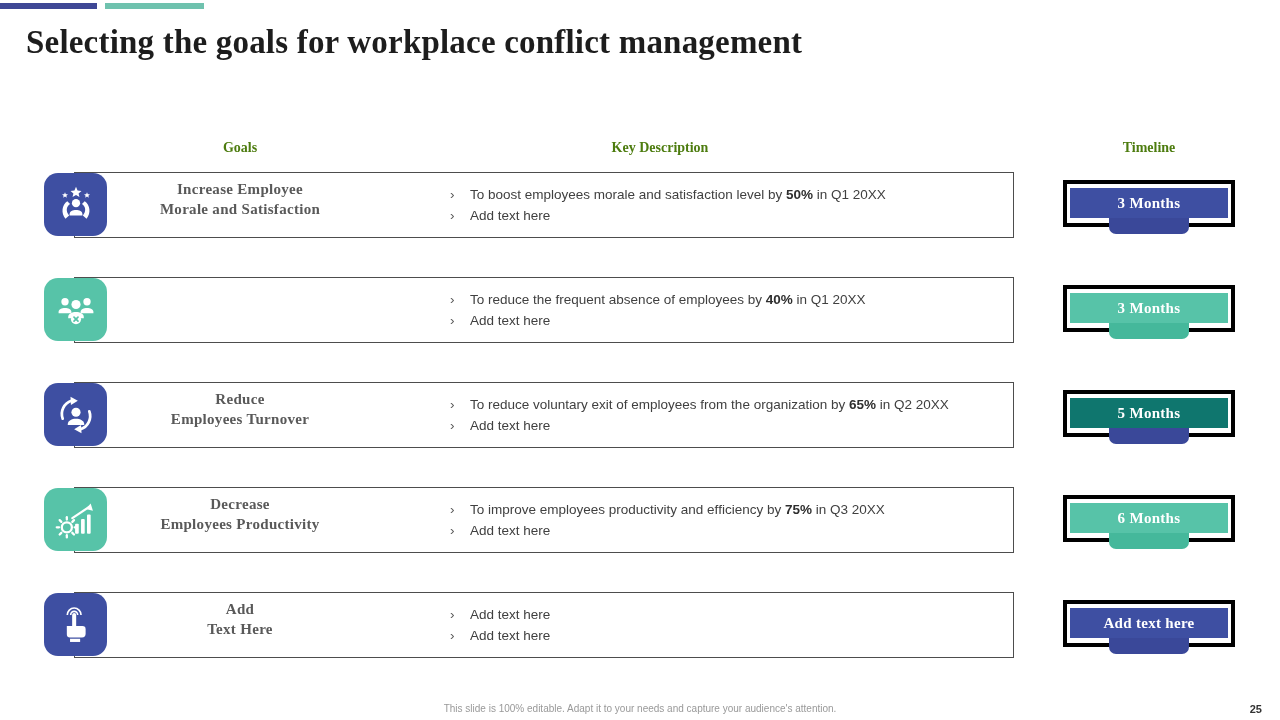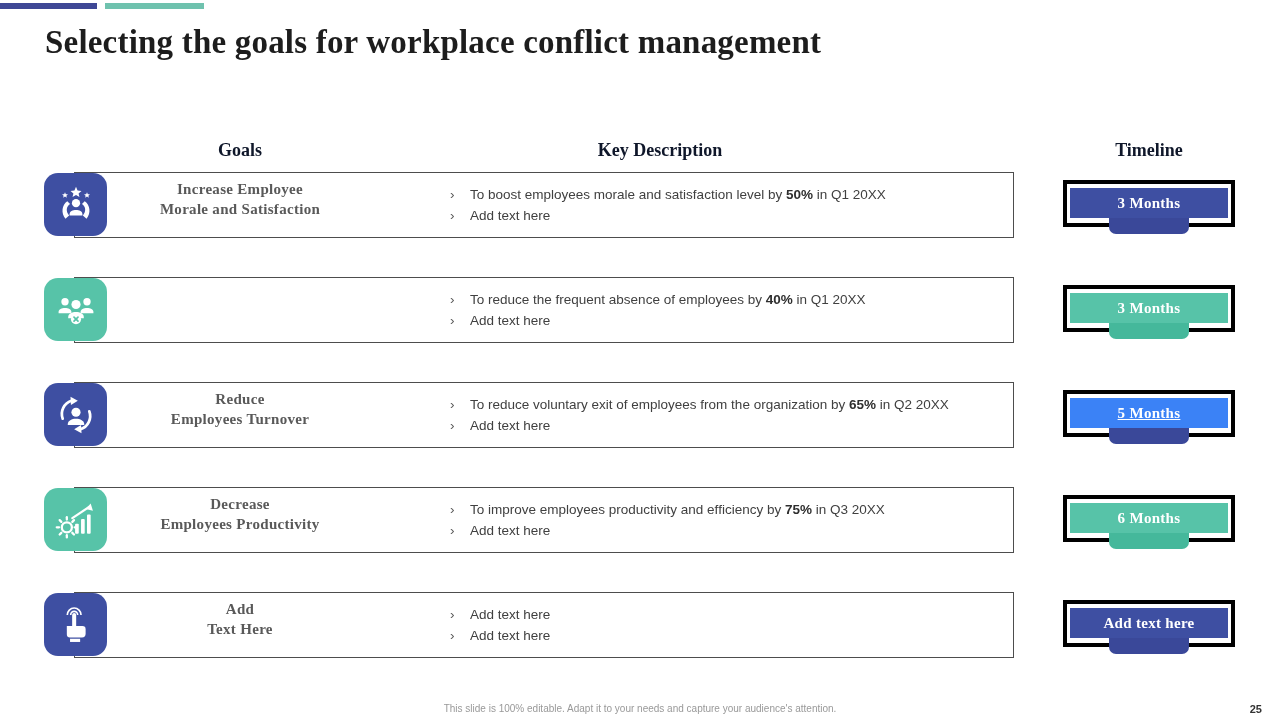--- a/index.html
+++ b/index.html
@@ -5,26 +5,26 @@
   html,body{margin:0;padding:0;background:#fff;}
   .slide{position:relative;width:1280px;height:720px;background:#ffffff;overflow:hidden;
          font-family:"Liberation Sans",sans-serif;}
   
   .bar{position:absolute;top:3px;height:6px;}
   .bar.b1{left:0;width:97px;}
   .bar.b2{left:105px;width:99px;}
   
   .title{position:absolute;left:26px;top:24px;width:1100px;
          font-family:"Liberation Serif",serif;font-size:33px;font-weight:600;
-         color:#1d1d1d;letter-spacing:.2px;margin-left:19px;}
+         color:#1d1d1d;letter-spacing:.2px;}
   .subtitle{position:absolute;left:26px;top:75px;width:1228px;
             font-size:11.5px;line-height:1.3;color:#595959;}
   
   .colhead{position:absolute;top:140px;transform:translateX(-50%);
-           font-family:"Liberation Serif",serif;font-weight:bold;font-size:18px;color:#0f172a;}
+           font-family:"Liberation Serif",serif;font-weight:bold;font-size:14px;color:#4d7c0f;}
   
   .row{position:absolute;left:0;width:1280px;height:66px;}
   .row-box{position:absolute;left:74px;top:0;width:940px;height:66px;
            border:1px solid #4d4d4d;background:transparent;box-sizing:border-box;}
   .row-icon{position:absolute;left:44px;top:1px;width:63px;height:63px;border-radius:14px;
             display:flex;align-items:center;justify-content:center;}
   .goal{position:absolute;left:120px;top:0;width:240px;height:54px;
         display:flex;flex-direction:column;justify-content:center;text-align:center;
         font-family:"Liberation Serif",serif;font-weight:bold;font-size:15px;
         line-height:1.35;color:#595959;letter-spacing:.3px;}
@@ -161,21 +161,21 @@
         <span class="bm">›</span>
         <span><span>To reduce voluntary exit of employees from the organization by </span><b>65%</b><span> in Q2 20XX</span></span>
       </div>
       <div class="bullet">
         <span class="bm">›</span>
         <span><span>Add text here</span><b></b><span></span></span>
       </div>
     </div>
     <div class="tbtn">
       <div class="tshadow" style="background: rgb(58, 72, 153);"></div>
-      <div class="tfill" style="background: #3b82f6; text-decoration: underline;">
+      <div class="tfill" style="background: #0f766e;">
           <span>5 Months</span>
         </div>
     </div>
   </div>
 
   <div class="row" style="top:487px">
     <div class="row-box"></div>
     <div class="row-icon" style="background: rgb(87, 195, 168);">
       <svg width="44" height="44" viewBox="0 0 48 48">
         <g fill="#fff">

